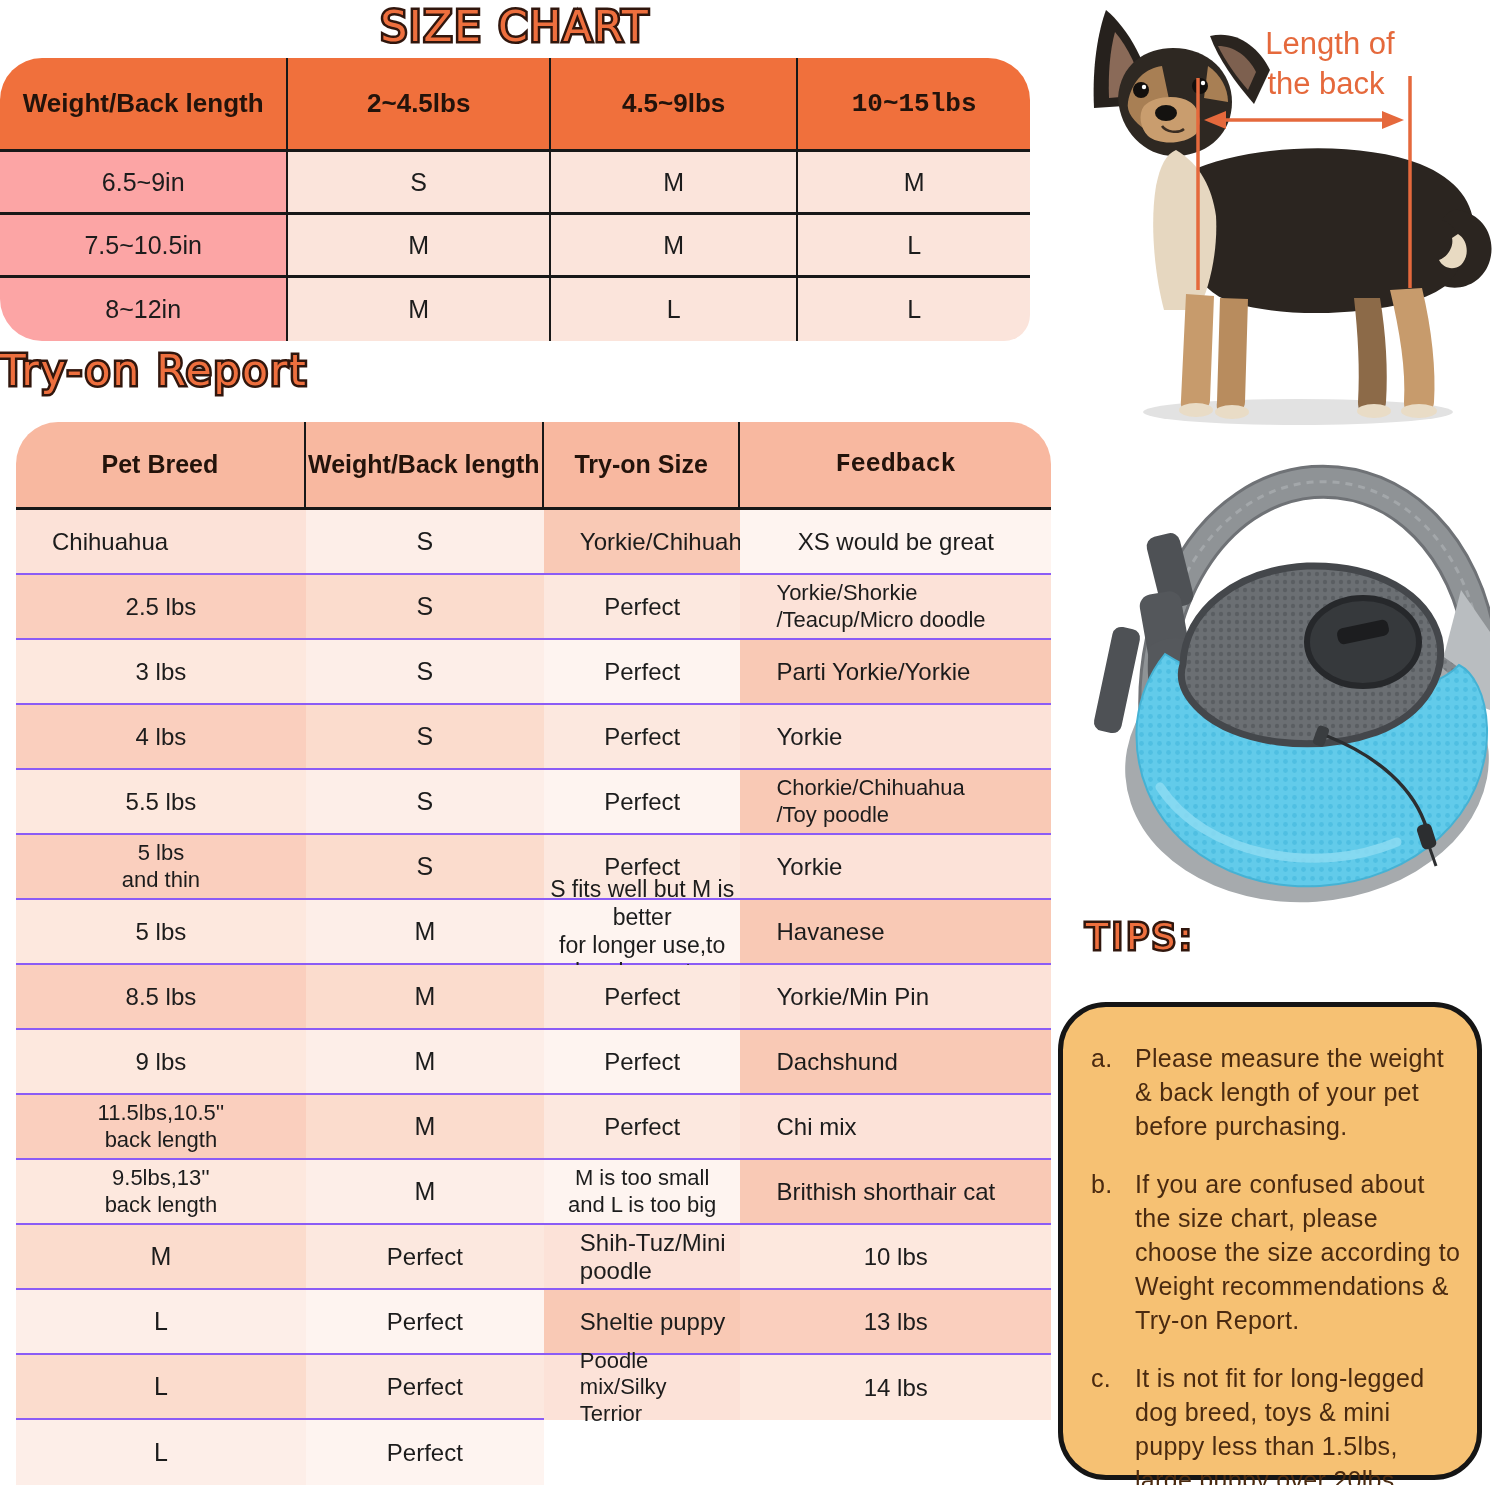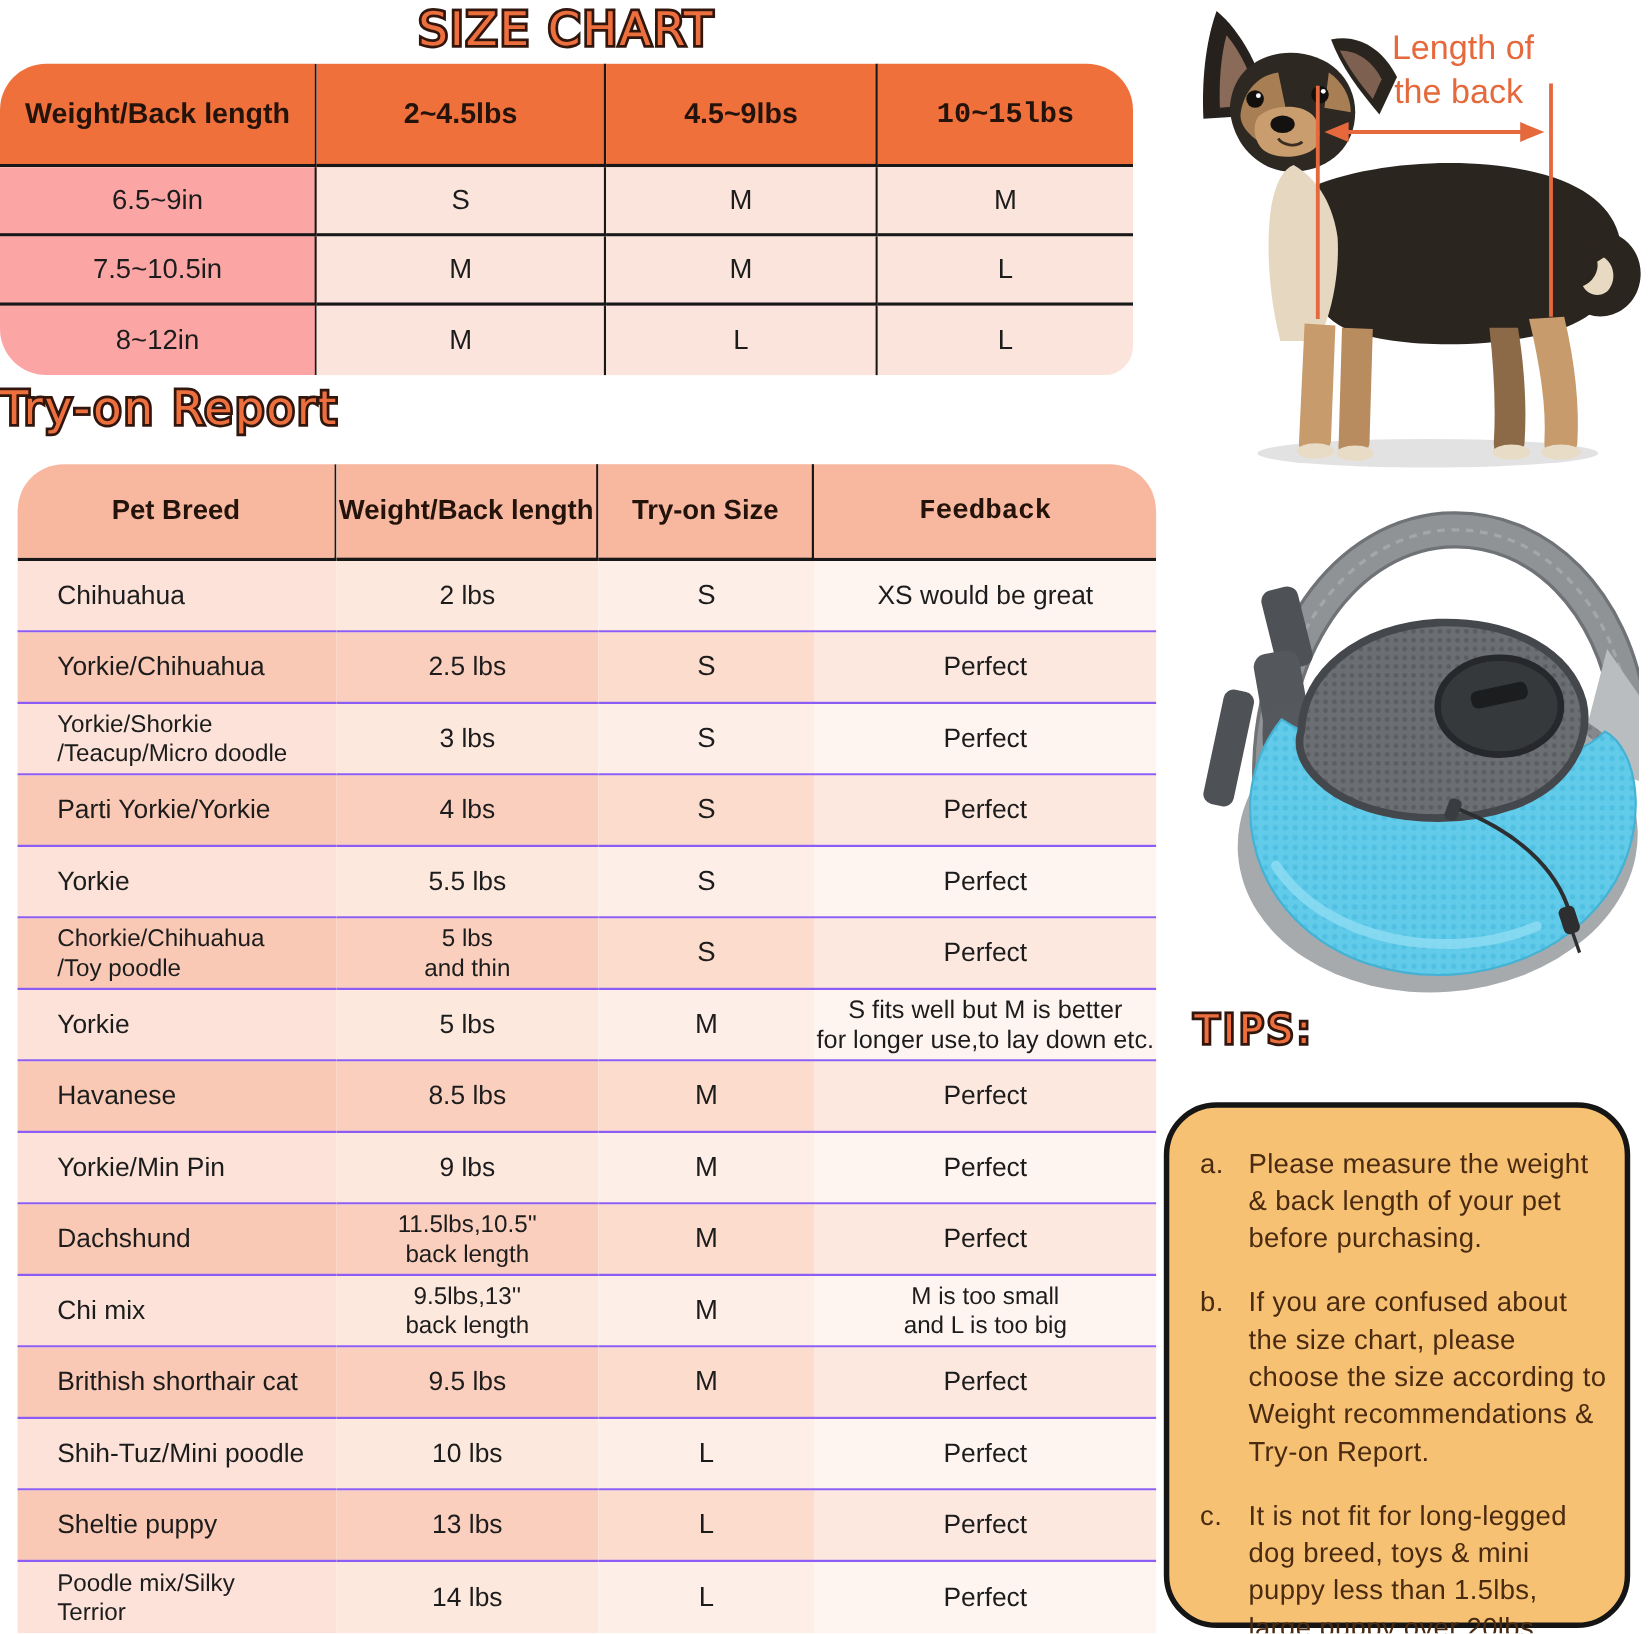--- a/index.html
+++ b/index.html
@@ -89,25 +89,24 @@
 
   <h2 class="bubble tryon-title">Try-on Report</h2>
 
   <div class="tryon">
     <div class="t-h c0 tl">Pet Breed</div>
     <div class="t-h c1">Weight/Back length</div>
     <div class="t-h c2">Try-on Size</div>
     <div class="t-h c3 tr">Feedback</div>
 
     <div class="tc c0 light">Chihuahua</div>
-    <div class="tc c1 light">2 lbs</div>
     <div class="tc c2 light">S</div>
+    <div class="tc c0 dark">Yorkie/Chihuahua</div>
+
     <div class="tc c3 light">XS would be great</div>
-
-    <div class="tc c0 dark">Yorkie/Chihuahua</div>
     <div class="tc c1 dark">2.5 lbs</div>
     <div class="tc c2 dark">S</div>
     <div class="tc c3 dark">Perfect</div>
 
     <div class="tc c0 light two">Yorkie/Shorkie
 /Teacup/Micro doodle</div>
     <div class="tc c1 light">3 lbs</div>
     <div class="tc c2 light">S</div>
     <div class="tc c3 light">Perfect</div>
 
@@ -151,21 +150,20 @@
     <div class="tc c3 dark">Perfect</div>
 
     <div class="tc c0 light">Chi mix</div>
     <div class="tc c1 light two">9.5lbs,13''
 back length</div>
     <div class="tc c2 light">M</div>
     <div class="tc c3 light two">M is too small
 and L is too big</div>
 
     <div class="tc c0 dark">Brithish shorthair cat</div>
-    <div class="tc c1 dark">9.5 lbs</div>
     <div class="tc c2 dark">M</div>
     <div class="tc c3 dark">Perfect</div>
 
     <div class="tc c0 light">Shih-Tuz/Mini poodle</div>
     <div class="tc c1 light">10 lbs</div>
     <div class="tc c2 light">L</div>
     <div class="tc c3 light">Perfect</div>
 
     <div class="tc c0 dark">Sheltie puppy</div>
     <div class="tc c1 dark">13 lbs</div>

